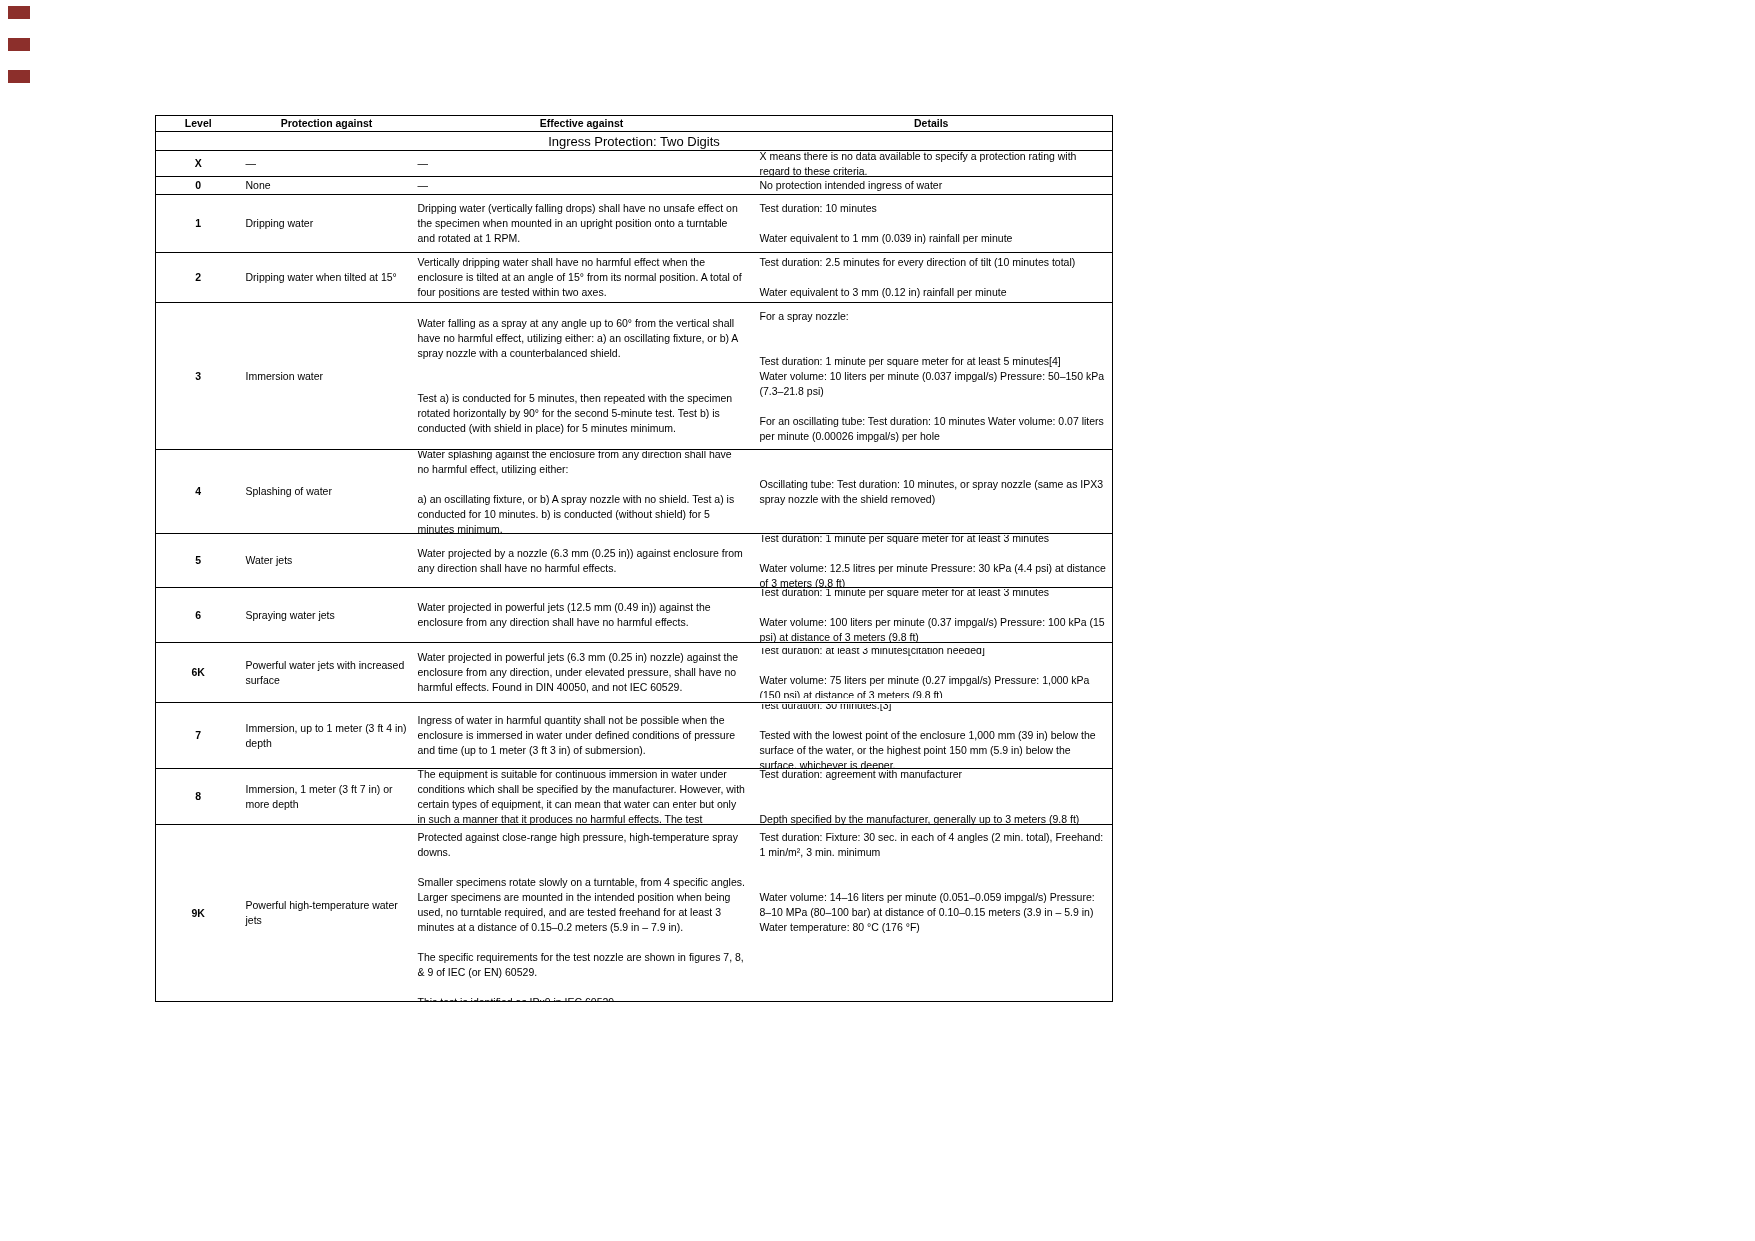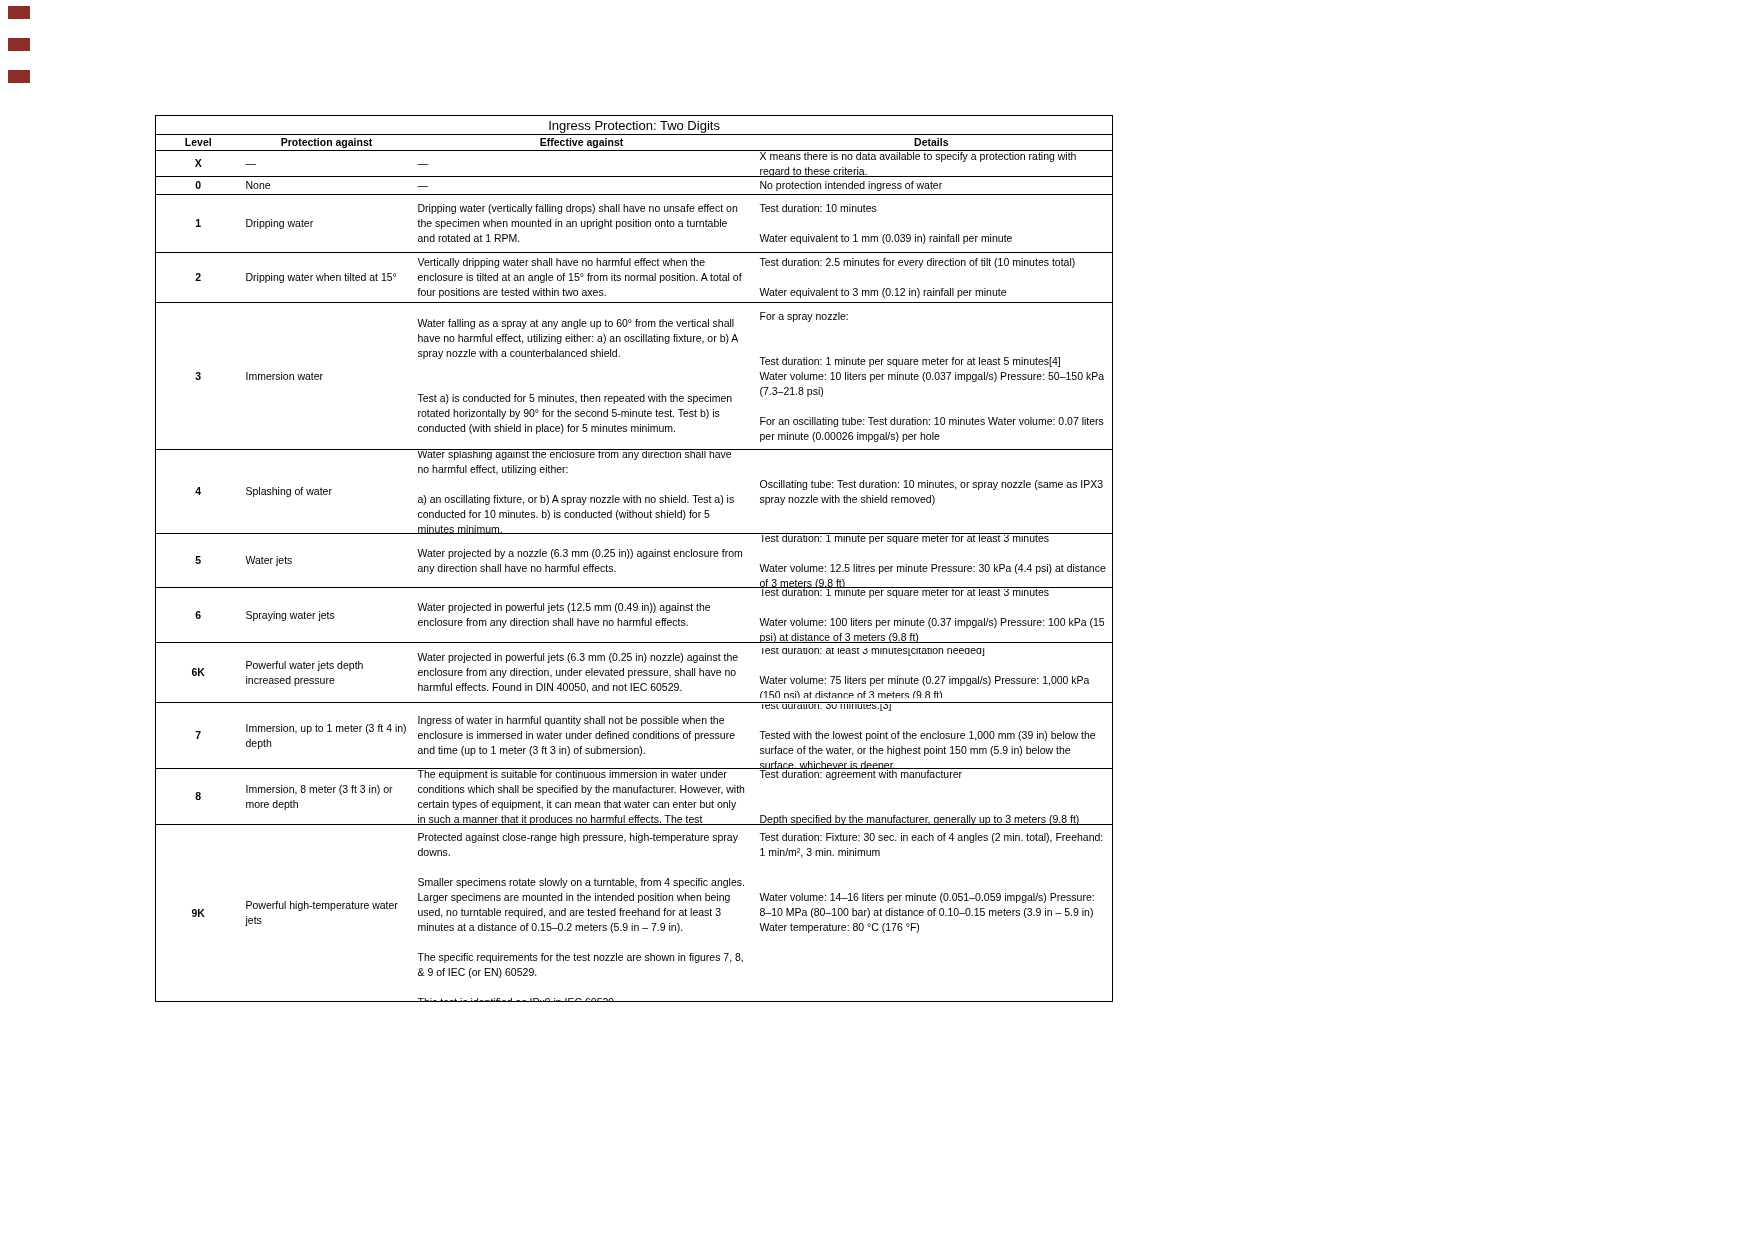--- a/index.html
+++ b/index.html
@@ -58,31 +58,31 @@
 
   <table class="ip">
     <colgroup>
       <col style="width:85px">
         <col style="width:172px">
         <col style="width:338px">
         <col style="width:362px">
     </colgroup>
 
     <tbody>
-        <tr style="height:18px">
-      <td class="title-cell" colspan="4">Ingress Protection: Two Digits</td>
-    </tr>
-
-    <tr style="height:15px">
+        <tr style="height:15px">
       <th>Level</th>
       <th>Protection against</th>
       <th>Effective against</th>
       <th>Details</th>
     </tr>
 
+    <tr style="height:18px">
+      <td class="title-cell" colspan="4">Ingress Protection: Two Digits</td>
+    </tr>
+
     <tr style="height:26px">
       <td class="lvl">X</td>
       <td class="prot">—</td>
       <td class="eff">
             <div class="cb" style="height:24px">—</div>
           </td>
       <td class="det">
             <div class="cb" style="height:24px">X means there is no data available to specify a protection rating with regard to these criteria.</div>
           </td>
     </tr>
@@ -178,21 +178,21 @@
           </td>
       <td class="det">
             <div class="cb" style="height:53px">Test duration: 1 minute per square meter for at least 3 minutes
 
 Water volume: 100 liters per minute (0.37 impgal/s) Pressure: 100 kPa (15 psi) at distance of 3 meters (9.8 ft)</div>
           </td>
     </tr>
 
     <tr style="height:55px">
       <td class="lvl">6K</td>
-      <td class="prot">Powerful water jets depth increased pressure</td>
+      <td class="prot">Powerful water jets with increased surface</td>
       <td class="eff">
             <div class="cb" style="height:59px">Water projected in powerful jets (6.3 mm (0.25 in) nozzle) against the enclosure from any direction, under elevated pressure, shall have no harmful effects. Found in DIN 40050, and not IEC 60529.</div>
           </td>
       <td class="det">
             <div class="cb" style="height:50px">Test duration: at least 3 minutes[citation needed]
 
 Water volume: 75 liters per minute (0.27 impgal/s) Pressure: 1,000 kPa (150 psi) at distance of 3 meters (9.8 ft)</div>
           </td>
     </tr>
 
@@ -204,21 +204,21 @@
           </td>
       <td class="det">
             <div class="cb" style="height:64px">Test duration: 30 minutes.[3]
 
 Tested with the lowest point of the enclosure 1,000 mm (39 in) below the surface of the water, or the highest point 150 mm (5.9 in) below the surface, whichever is deeper.</div>
           </td>
     </tr>
 
     <tr style="height:56px">
       <td class="lvl">8</td>
-      <td class="prot">Immersion, 8 meter (3 ft 3 in) or more depth</td>
+      <td class="prot">Immersion, 1 meter (3 ft 7 in) or more depth</td>
       <td class="eff">
             <div class="cb" style="height:54px">The equipment is suitable for continuous immersion in water under conditions which shall be specified by the manufacturer. However, with certain types of equipment, it can mean that water can enter but only in such a manner that it produces no harmful effects. The test</div>
           </td>
       <td class="det">
             <div class="cb" style="height:54px">Test duration: agreement with manufacturer
 
 
 Depth specified by the manufacturer, generally up to 3 meters (9.8 ft)</div>
           </td>
     </tr>

